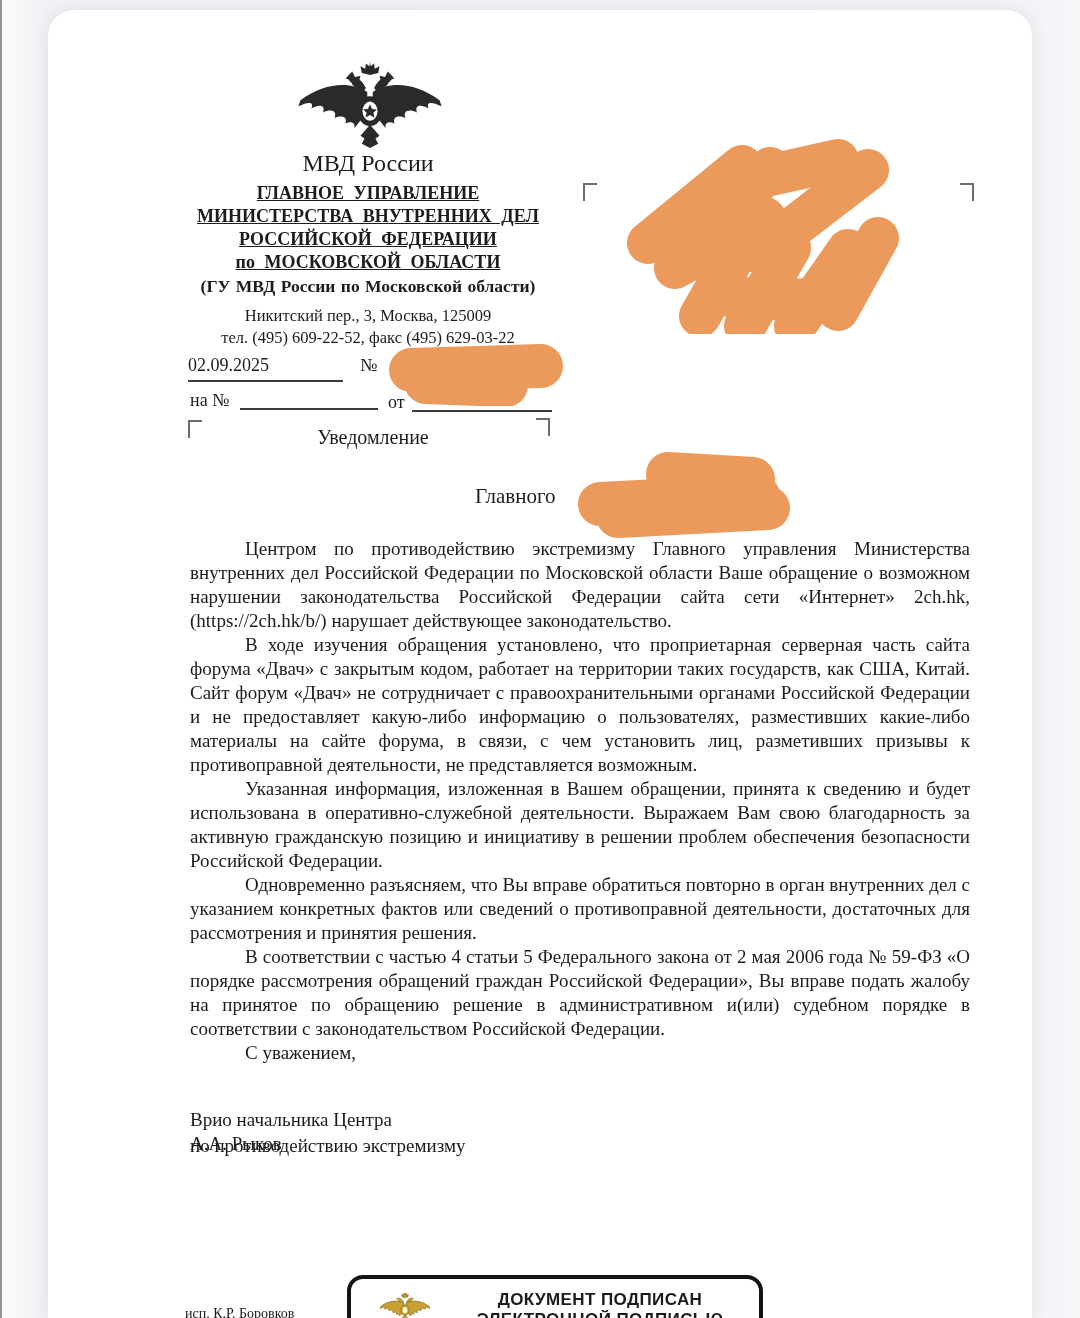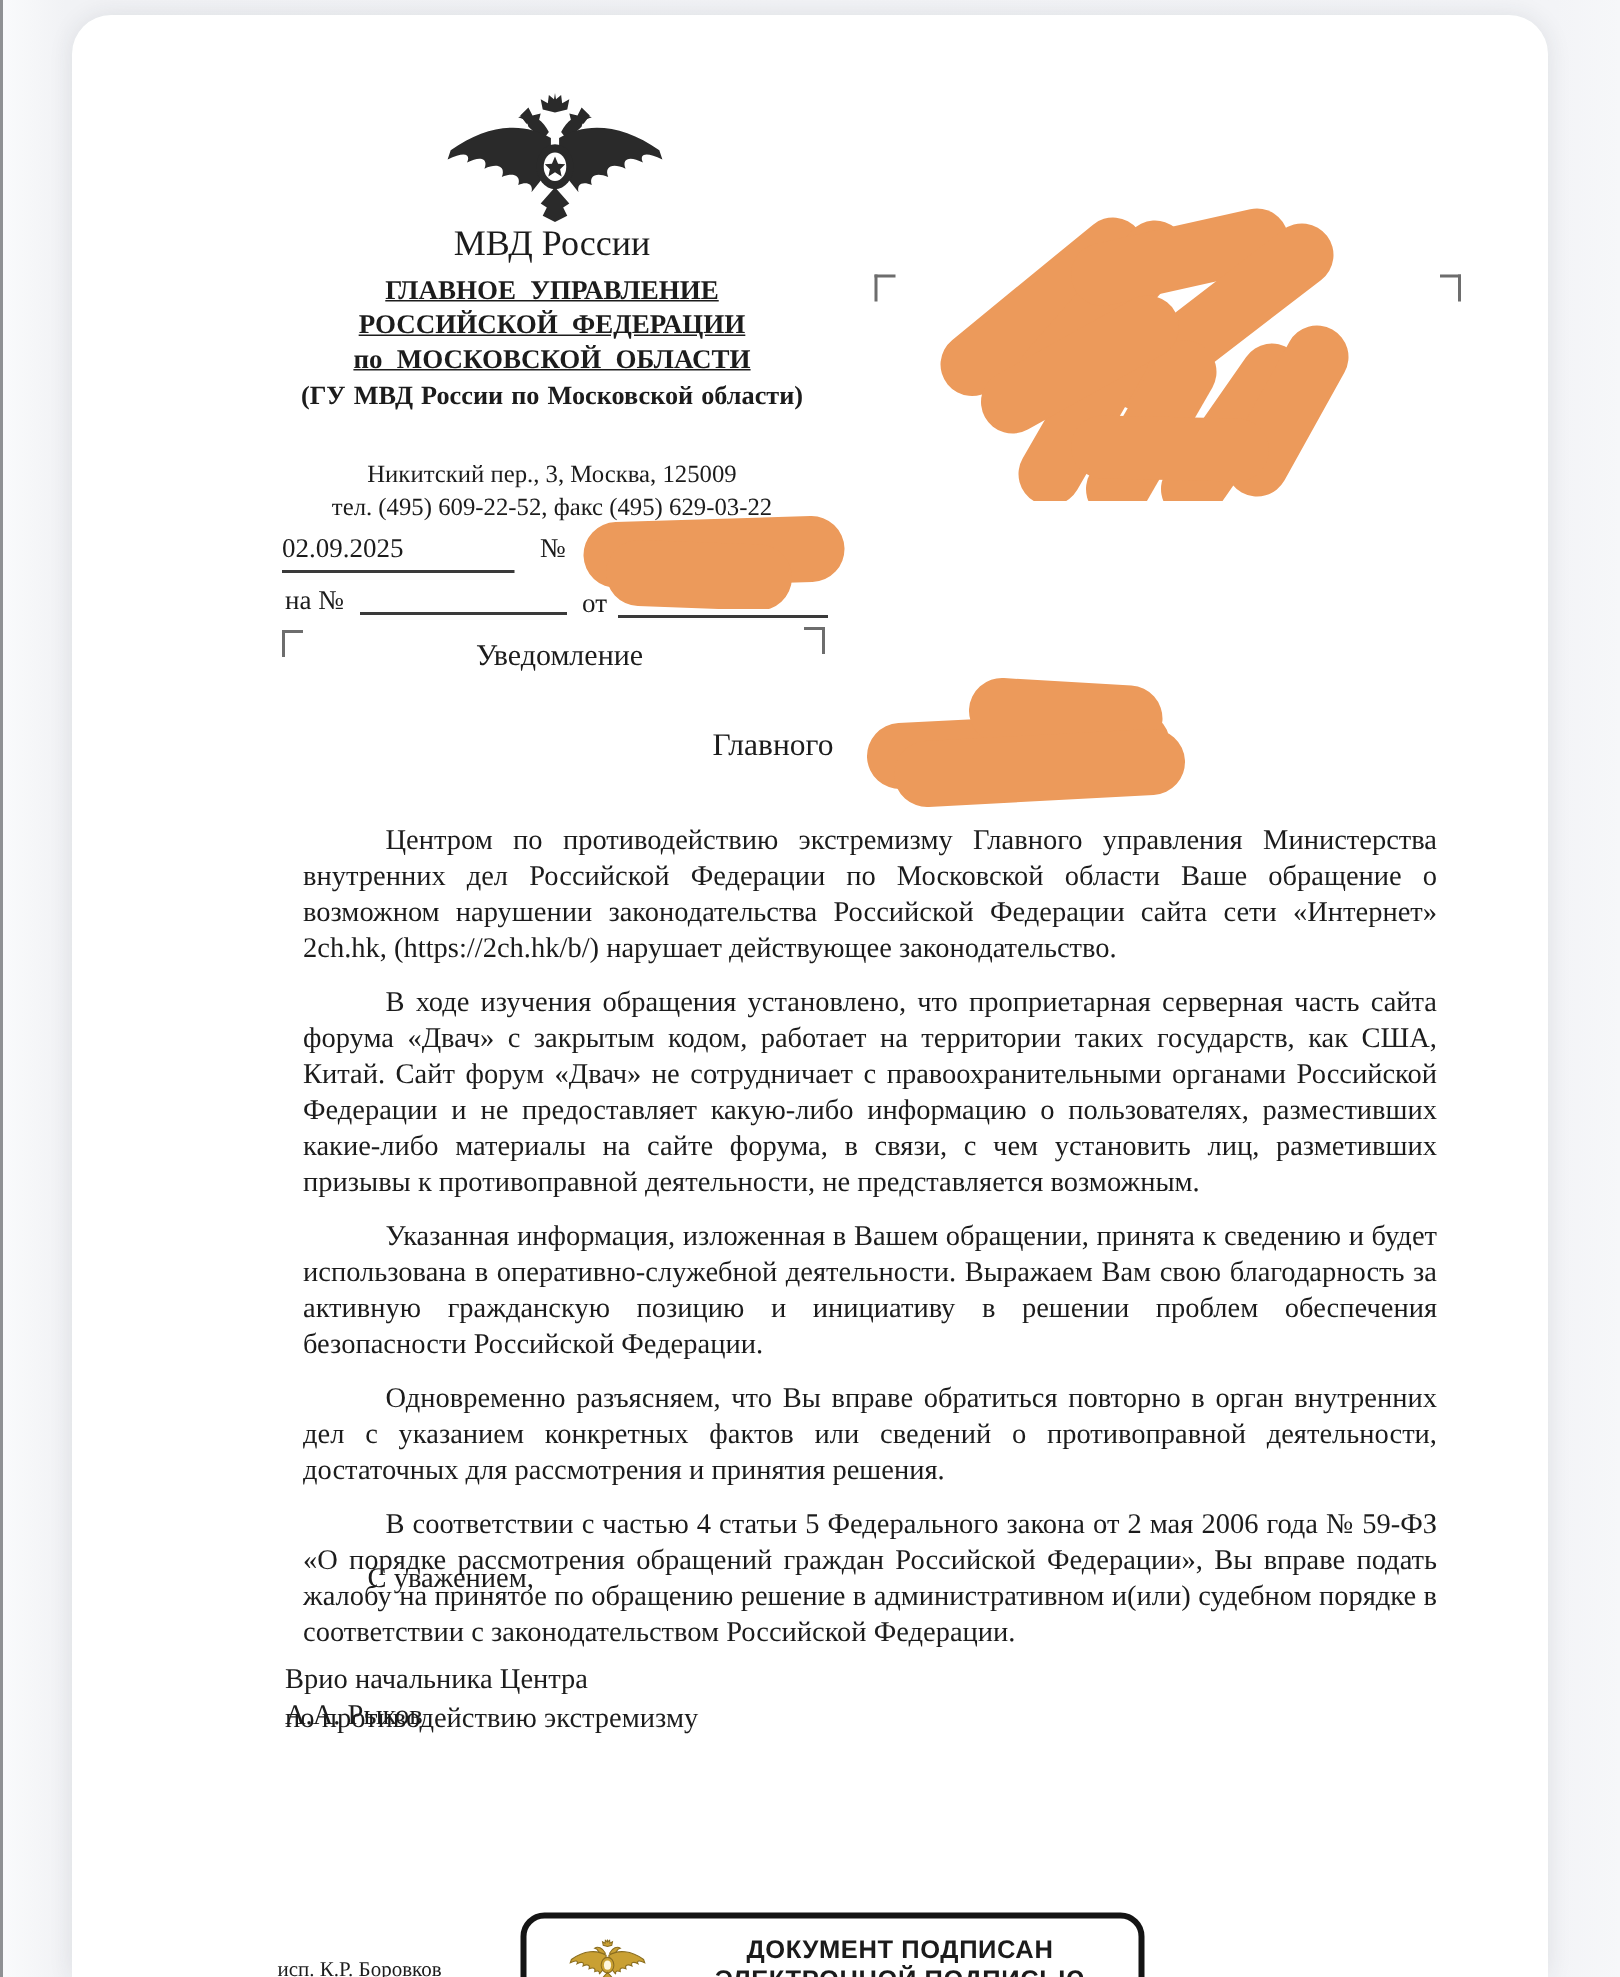--- a/index.html
+++ b/index.html
@@ -37,21 +37,21 @@
   .corner-l{border-left:2px solid #6d6d6d;border-top:2px solid #6d6d6d;}
   .corner-r{border-right:2px solid #6d6d6d;border-top:2px solid #6d6d6d;}
   .cm1{left:140px;top:410px;}
   .cm2{left:488px;top:408px;}
   .cm3{left:535px;top:173px;}
   .cm4{left:912px;top:173px;}
   .doc-type{left:240px;top:416px;width:170px;font-size:20px;text-align:center;}
   .greeting{left:427px;top:474px;font-size:21px;}
   
   .body-text{left:142px;top:527px;width:780px;font-size:19px;line-height:24px;text-align:justify;}
-  .body-text p{margin:12px;text-indent:55px;}
+  .body-text p{margin:0;text-indent:55px;}
   .closing{left:197px;top:1032px;font-size:19px;}
   .sig-pos{left:142px;top:1097px;font-size:19px;line-height:26px;}
   .sig-name{left:142px;top:1123px;width:780px;font-size:19px;text-align:left;}
   .executor{left:137px;top:1291px;font-size:14px;line-height:26px;}
   
   .stamp{
     left:299px;top:1265px;width:408px;height:78px;background:#fff;
     border:4px solid #141414;border-radius:16px;display:flex;align-items:flex-start;
   }
   .stamp-eagle{width:52px;height:46px;margin:6px 10px 0 28px;flex:0 0 auto;}
@@ -92,20 +92,21 @@
       <path d="M110 94 l-14 16 6 4 -4 8 12 6 12 -6 -4 -8 6 -4z"></path>
     </g>
     <ellipse cx="110" cy="74" rx="11" ry="14" fill="#ffffff"></ellipse>
     <path d="M110 64 l3 7 7 .5 -5 5 1.5 7 -6.5 -4 -6.5 4 1.5 -7 -5 -5 7 -.5z" fill="#2a2a2a"></path>
   </svg>
 
   <div class="abs org-short center">МВД России</div>
 
   <div class="abs org-block center">
     <div class="org-line">ГЛАВНОЕ УПРАВЛЕНИЕ</div>
+    <div class="org-line">МИНИСТЕРСТВА ВНУТРЕННИХ ДЕЛ</div>
     <div class="org-line">РОССИЙСКОЙ ФЕДЕРАЦИИ</div>
     <div class="org-line">по МОСКОВСКОЙ ОБЛАСТИ</div>
     <div class="org-line-paren">(ГУ МВД России по Московской области)</div>
   </div>
 
   <div class="abs addr center">
     <div>Никитский пер., 3,  Москва, 125009</div>
     <div>тел. (495) 609-22-52, факс (495) 629-03-22</div>
   </div>
 

